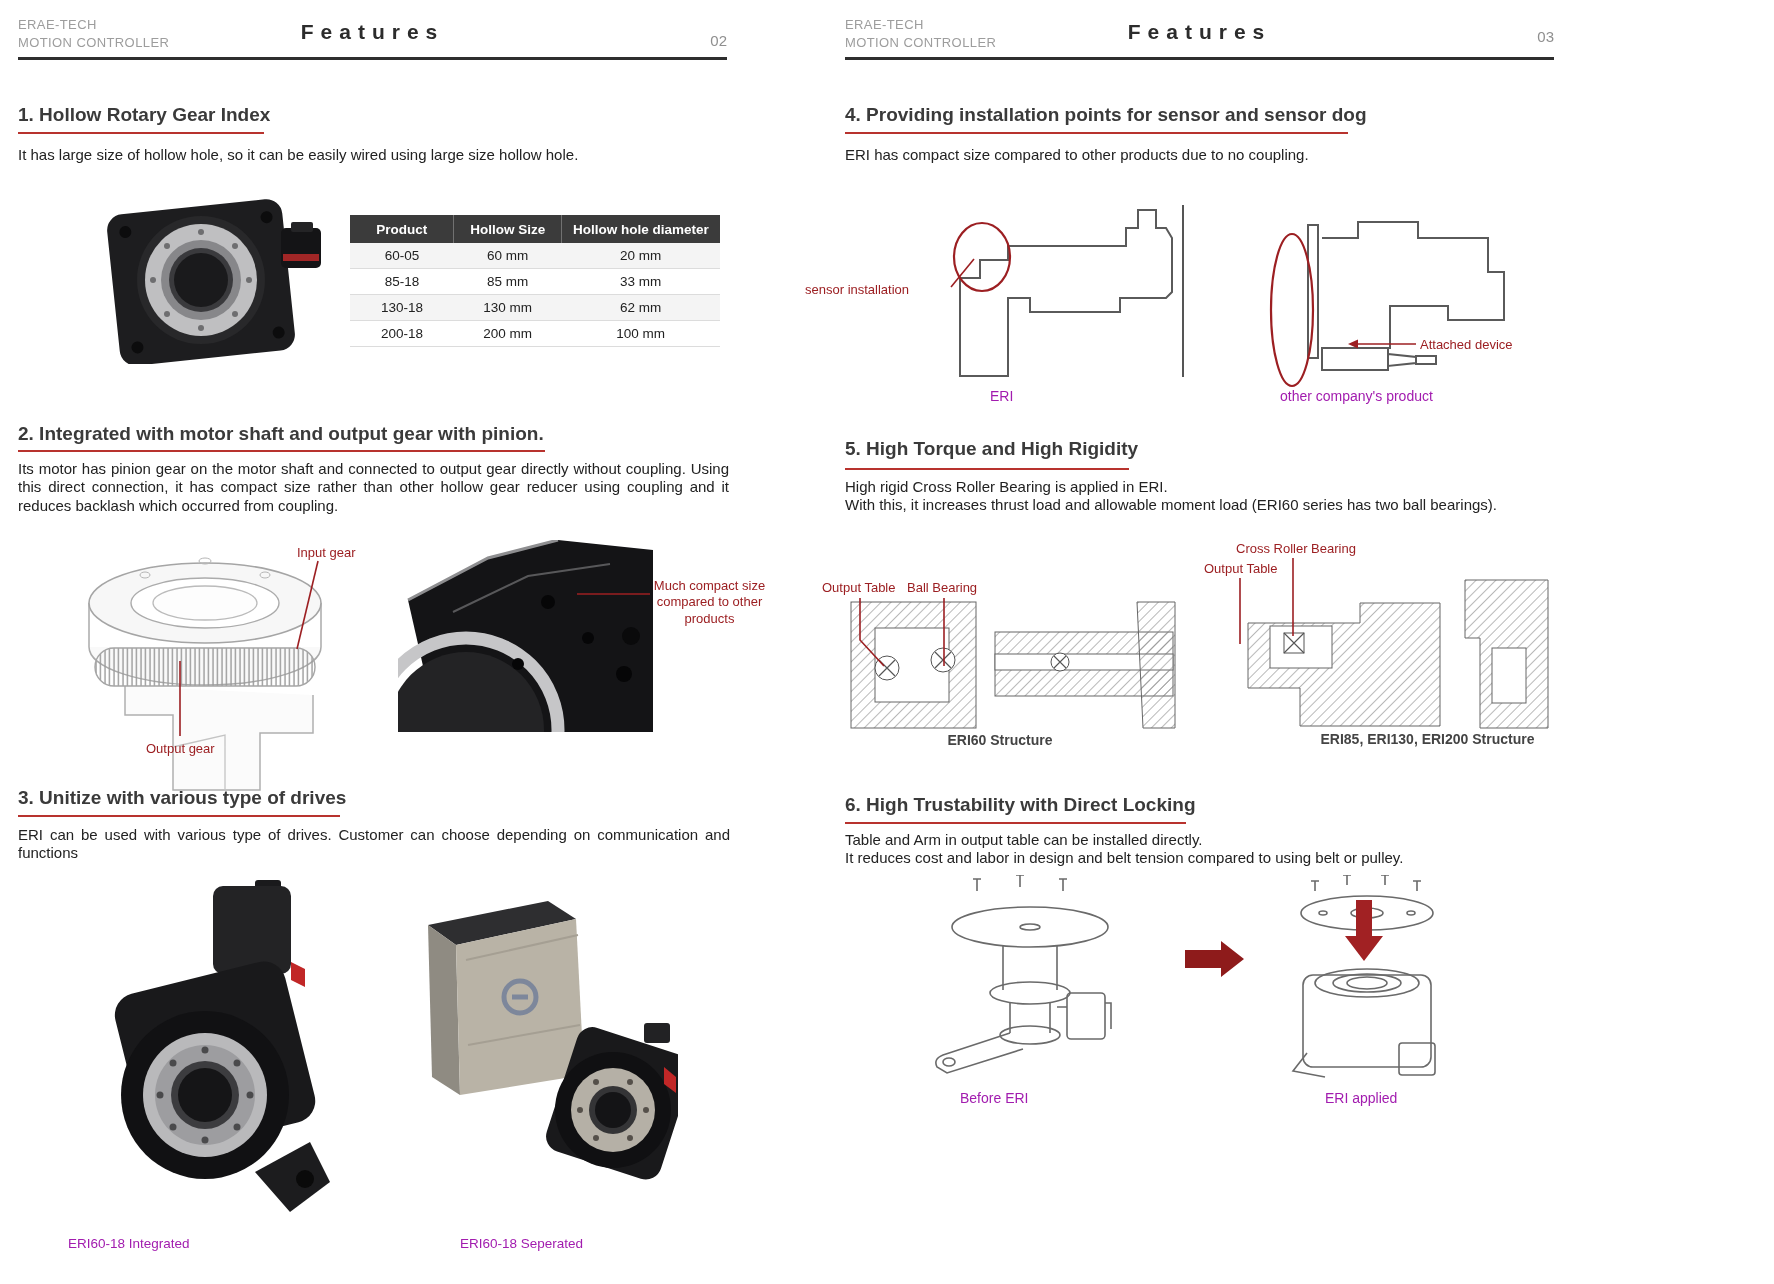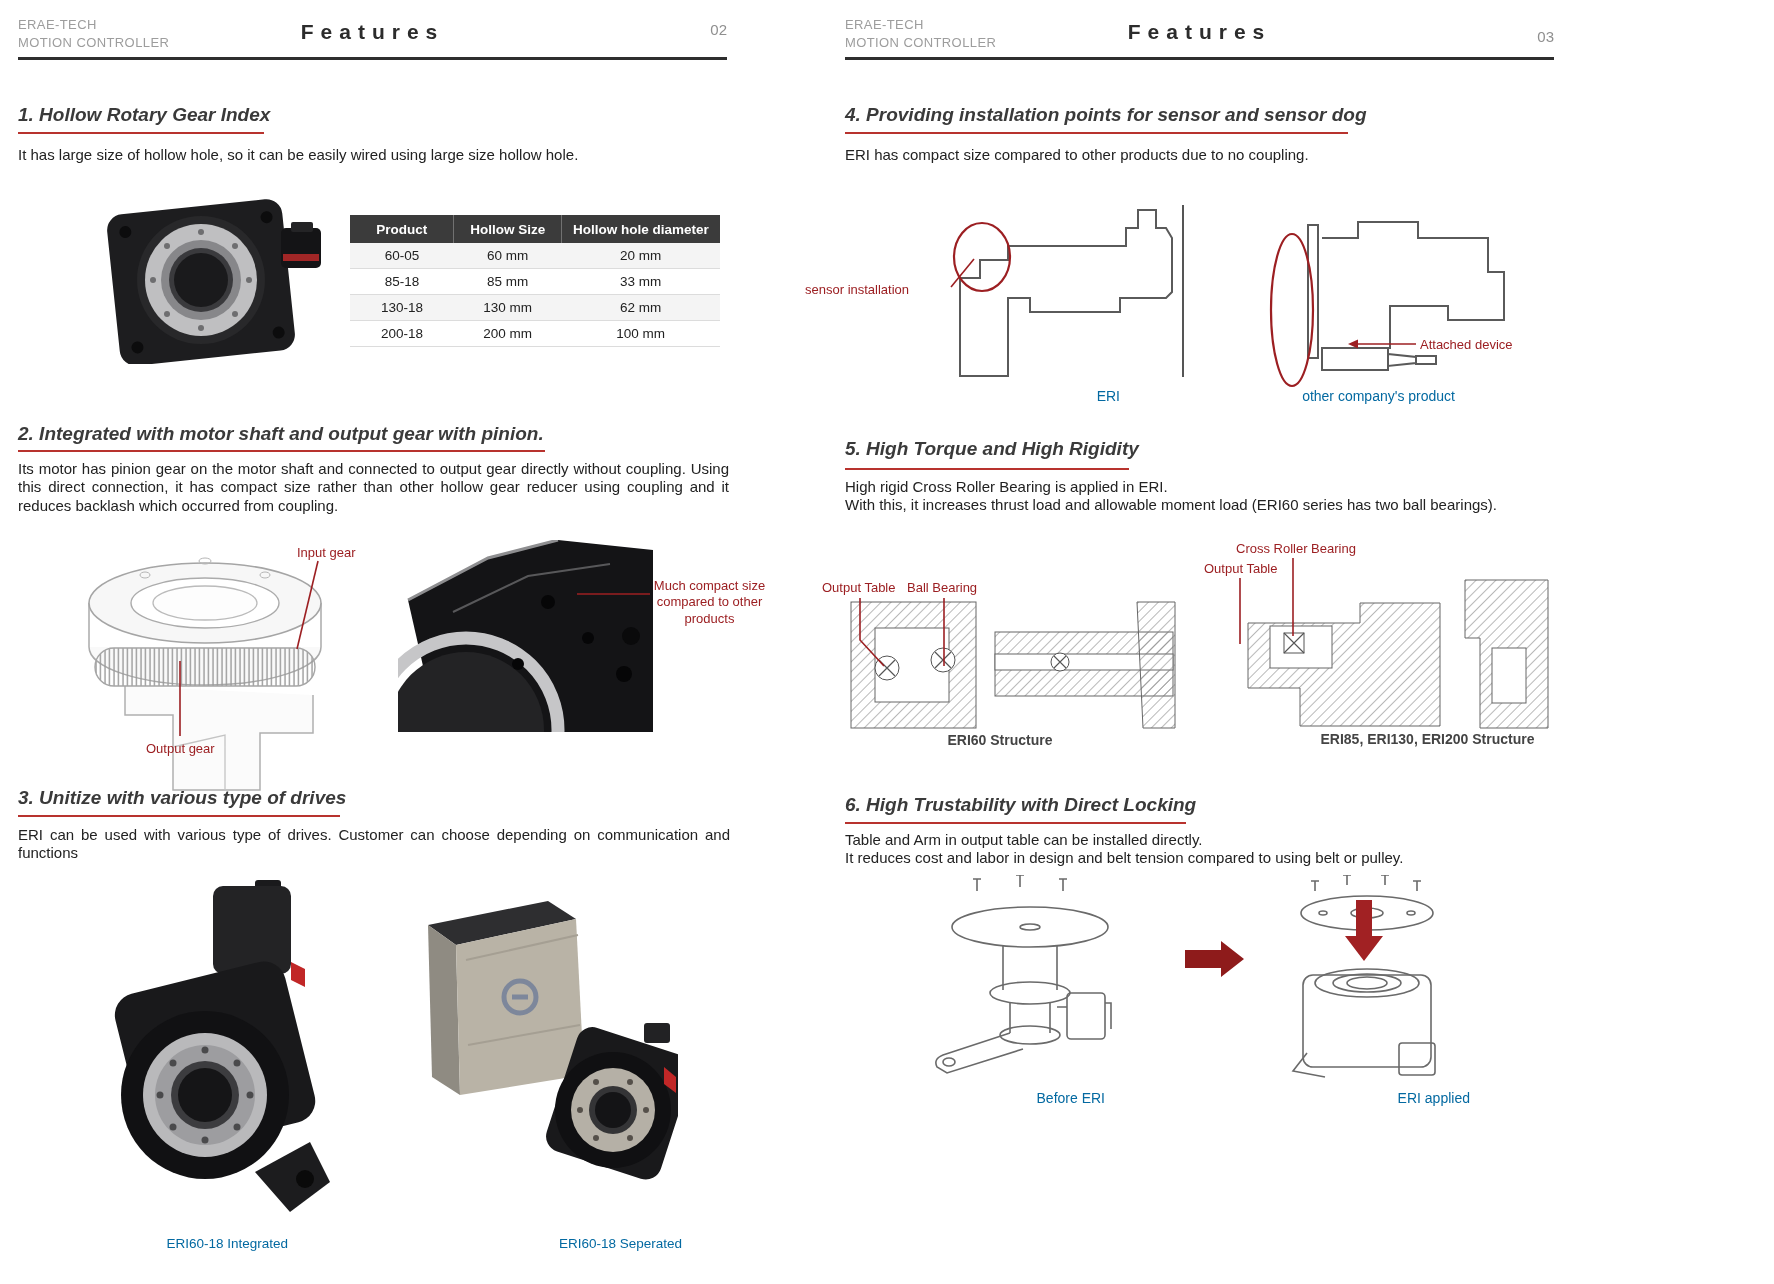--- a/index.html
+++ b/index.html
@@ -3,46 +3,46 @@
 <meta charset="utf-8">
 <style>
   html,body{margin:0;padding:0;background:#ffffff;}
   #canvas{position:relative;width:1774px;height:1284px;background:#ffffff;overflow:hidden;
           font-family:"Liberation Sans", sans-serif;}
   .abs{position:absolute;}
   .brand{font-size:13px;line-height:1.35;color:#9d9d9d;letter-spacing:.4px;}
   .feat-title{font-size:21px;font-weight:bold;letter-spacing:7px;color:#2c2c2c;text-align:center;}
   .pagenum{font-size:15px;color:#8f8f8f;text-align:right;}
   .rule{height:3px;background:#2e2e2e;}
-  .sec-title{font-size:19px;font-weight:bold;color:#3a3a3a;white-space:nowrap;font-style:italic;}
+  .sec-title{font-size:19px;font-weight:bold;color:#3a3a3a;white-space:nowrap;}
   .sec-underline{height:2px;background:#b8332e;}
   .body-text{font-size:15px;line-height:1.22;color:#222;}
   .just{text-align:justify;}
   .red-label{font-size:13px;color:#9c1f22;line-height:1.25;}
-  .caption{font-size:13.5px;color:#0369a1;text-align:right;}
+  .caption{font-size:13.5px;color:#a21caf;text-align:left;}
   .caption-bold{font-size:14px;font-weight:bold;color:#444;text-align:center;}
   table.spec{border-collapse:collapse;width:370px;font-size:13.5px;color:#222;}
   table.spec th{background:#3b3b3b;color:#fff;font-weight:bold;height:28px;padding:0 6px;
                 border-left:1px solid rgba(255,255,255,.28);}
   table.spec th:first-child{border-left:none;}
   table.spec td{text-align:center;height:25px;padding:0 4px;border-bottom:1px solid #dcdcdc;margin-top:29px;}
   table.spec tbody tr:nth-child(odd){background:#f4f4f4;}
   svg{display:block;}
 </style>
 </head>
 <body>
 
 <div id="canvas">
 
   <div class="abs brand" style="left:18px;top:16px;">
     <div>ERAE-TECH</div>
     <div>MOTION CONTROLLER</div>
   </div>
   <div class="abs feat-title" style="left:18px;top:20px;width:709px;">Features</div>
-  <div class="abs pagenum" style="left:660px;top:21px;width:67px;text-align:right;">02</div>
+  <div class="abs pagenum" style="left:660px;top:32px;width:67px;text-align:right;">02</div>
   <div class="abs rule" style="left:18px;top:57px;width:709px;"></div>
 
   <div class="abs sec-title" style="left:18px;top:104px;">1. Hollow Rotary Gear Index</div>
   <div class="abs sec-underline" style="left:18px;top:132px;width:246px;"></div>
   <div class="abs body-text" style="left:18px;top:146px;width:700px;">It has large size of hollow hole, so it can be easily wired using large size hollow hole.</div>
 
   <svg class="abs" style="left:95px;top:192px;" width="235" height="172" viewBox="0 0 235 172">
     <g transform="rotate(-6 110 90)">
       <rect x="18" y="14" width="176" height="152" rx="16" fill="#1d1d1f"></rect>
       <circle cx="36" cy="32" r="6" fill="#0c0c0d"></circle>

